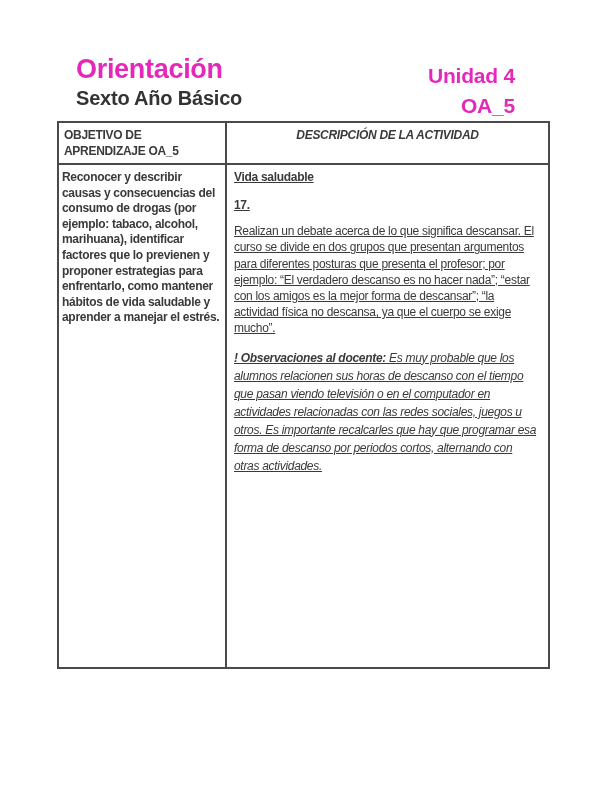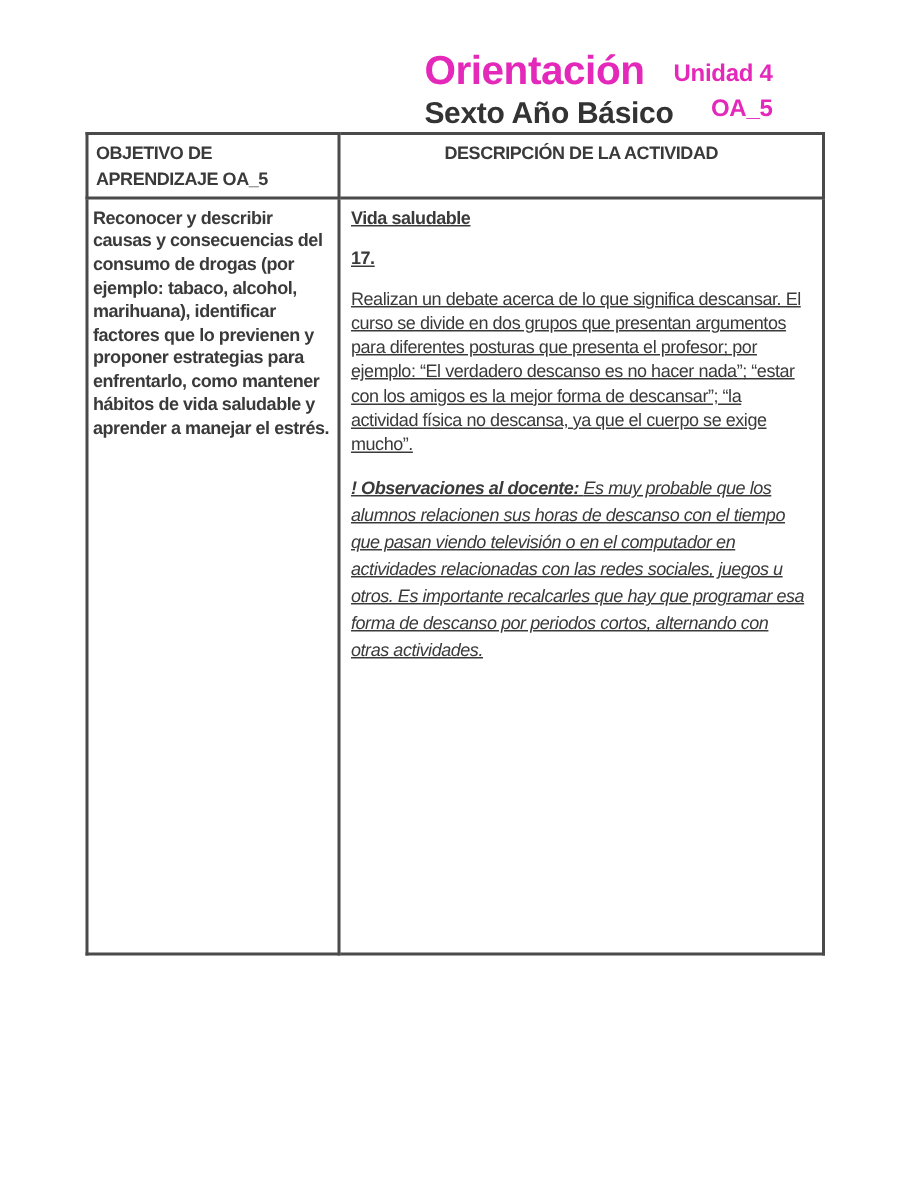--- a/index.html
+++ b/index.html
@@ -18,44 +18,44 @@
     position: relative;
     width: 600px;
     height: 800px;
     background: var(--background);
     font-family: "Liberation Sans", sans-serif;
     color: var(--text);
     overflow: hidden;
   }
   .doc-header {
     display: flex;
-    justify-content: flex-end;
+    justify-content: space-between;
     align-items: flex-start;
-    padding: 33px 85px 0 76px;
+    padding: 55px 85px 0 76px;
   }
   .subject-title {
     font-size: 27px;
     font-weight: bold;
     color: var(--accent);
     line-height: 1.05;
     letter-spacing: -0.3px;
   }
   .grade-subtitle {
     font-size: 20px;
     font-weight: bold;
     color: #333333;
     margin-top: 4px;
     letter-spacing: -0.2px;
   }
   .header-right {
     text-align: right;
     padding-top: 6px;
   }
   .unit-label, .oa-label {
-    font-size: 16px;
+    font-size: 21px;
     font-weight: bold;
     color: var(--accent);
     line-height: 1.42;
     letter-spacing: -0.2px;
   }
   .page-title {
     margin: 44px 0 12px 0;
     text-align: center;
     font-size: 15px;
     font-weight: bold;
@@ -76,21 +76,21 @@
     color: var(--text);
     letter-spacing: -0.3px;
   }
   .activity-table th {
     font-weight: bold;
     height: 40px;
     padding: 4px 5px;
     line-height: 1.35;
   }
   th.col-objective { text-align: left; }
-  th.col-description { text-align: center; }
+  th.col-description { text-align: center; font-style: italic; }
   td.objective-cell {
     padding: 5px 3px;
     height: 504px;
   }
   .objective-text {
     margin: 0;
     font-weight: bold;
     line-height: 1.3;
   }
   td.description-cell {

